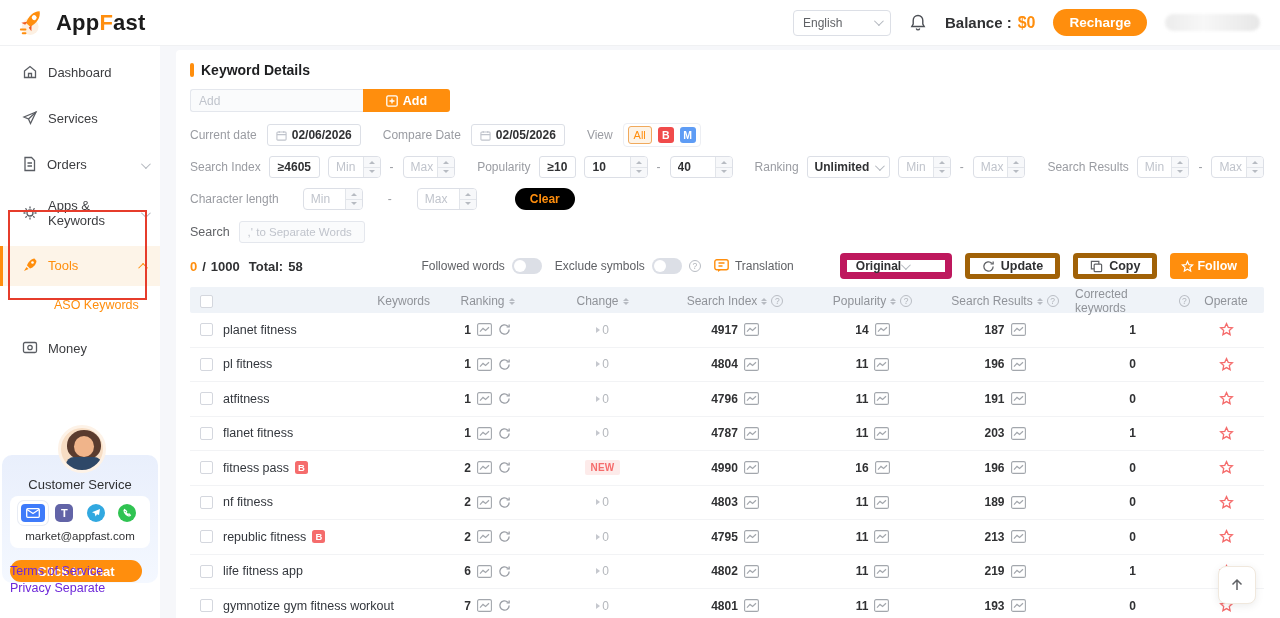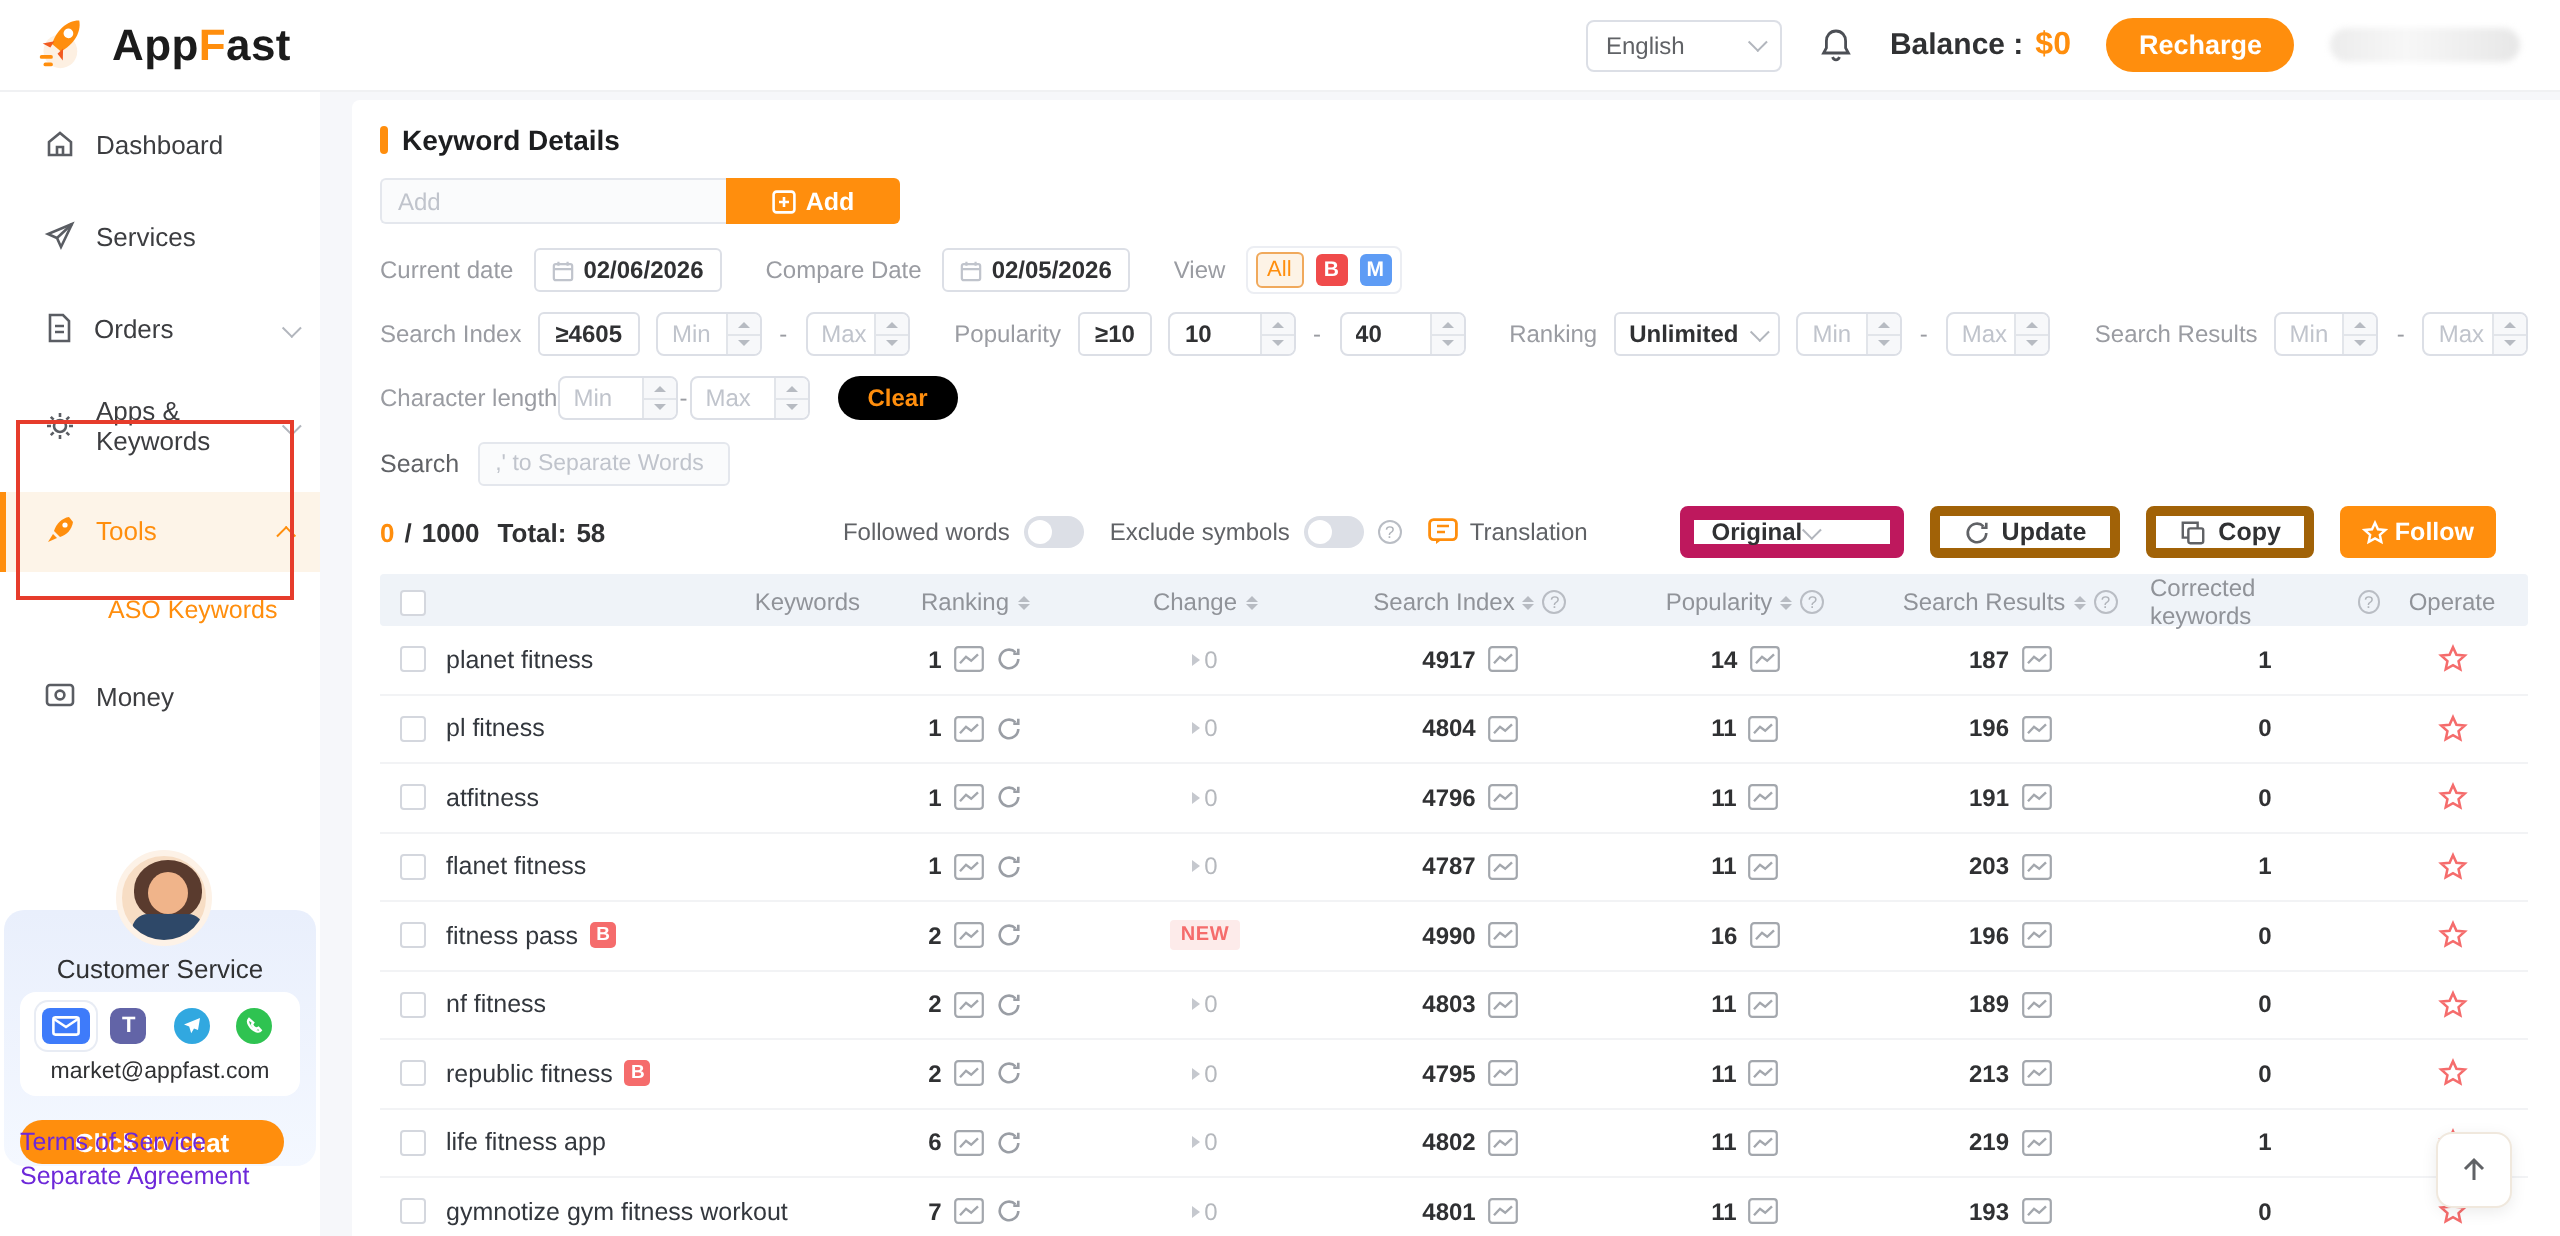--- a/index.html
+++ b/index.html
@@ -65,21 +65,21 @@
   .row { display:flex; align-items:center; }
   .dates-row { margin-top:12px; height:22px; gap:10px; }
   .flabel { font-size:12px; color:#9a9ca2; white-space:nowrap; }
   .date-box { height:22px; border:1px solid #dcdfe6; border-radius:3px; display:flex; align-items:center; gap:5px; padding:0 8px; font-size:12px; font-weight:600; color:#303133; background:#fff; cursor:pointer; }
   .view-group { display:flex; align-items:center; gap:6px; border:1px solid #eceef3; border-radius:4px; padding:2px 4px; background:#fff; }
   .view-all { min-width:24px; height:18px; border:1px solid #f0a95c; background:#fdf3e6; color:#ff8e0d; border-radius:3px; font-size:11px; display:flex; align-items:center; justify-content:center; padding:0 3px; cursor:pointer; }
   .view-b { width:16px; height:16px; background:#f04b4b; color:#fff; border-radius:3px; font-size:10.5px; font-weight:700; display:flex; align-items:center; justify-content:center; cursor:pointer; }
   .view-m { width:16px; height:16px; background:#5e9cf5; color:#fff; border-radius:3px; font-size:10.5px; font-weight:700; display:flex; align-items:center; justify-content:center; cursor:pointer; }
 
   .filters-row { margin-top:10px; height:22px; gap:8px; }
-  .filters-row2 { margin-top:10px; height:22px; gap:0; }
+  .filters-row2 { margin-top:10px; height:22px; gap:24px; }
   .val-box { height:22px; border:1px solid #dcdfe6; border-radius:3px; padding:0 8px; font-size:12px; font-weight:600; color:#303133; display:flex; align-items:center; background:#fff; }
   .spin { display:flex; height:22px; width:60px; border:1px solid #dcdfe6; border-radius:4px; background:#fff; overflow:hidden; }
   .spin.w72 { width:72px; }
   .spin input { flex:1; min-width:0; border:none; outline:none; padding:0 0 0 7px; font-size:12px; color:#303133; background:transparent; font-weight:600; }
   .spin input::placeholder { color:#c0c4cc; font-weight:400; }
   .spin .ctrl { width:17px; border-left:1px solid #e2e5ea; background:#f7f8fa; display:flex; flex-direction:column; }
   .spin .ctrl i { flex:1; display:flex; align-items:center; justify-content:center; }
   .spin .ctrl i:first-child { border-bottom:1px solid #e2e5ea; }
   .tri-up { width:0; height:0; border:3px solid transparent; border-bottom:3.5px solid #b7bbc2; margin-top:-2px; }
   .tri-dn { width:0; height:0; border:3px solid transparent; border-top:3.5px solid #b7bbc2; margin-bottom:-2px; }
@@ -264,21 +264,21 @@
           </span>
         </div>
       </div>
       <div class="cs-email">market@appfast.com</div>
     </div>
     <button class="cs-chat">Click to chat</button>
   </div>
 
   <div class="side-links">
     <div>Terms of Service</div>
-    <div>Separate Agreement</div>
+    <div>Privacy Separate</div>
   </div>
 </div>
 
 <div class="main-card">
 
   <div class="page-title">
     <span class="title-bar"></span>
     <span>Keyword Details</span>
   </div>
 

